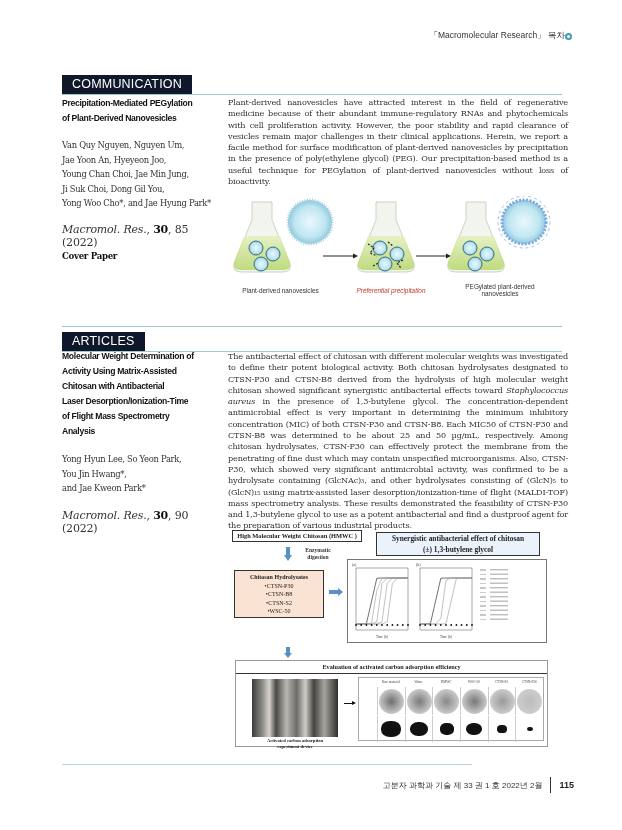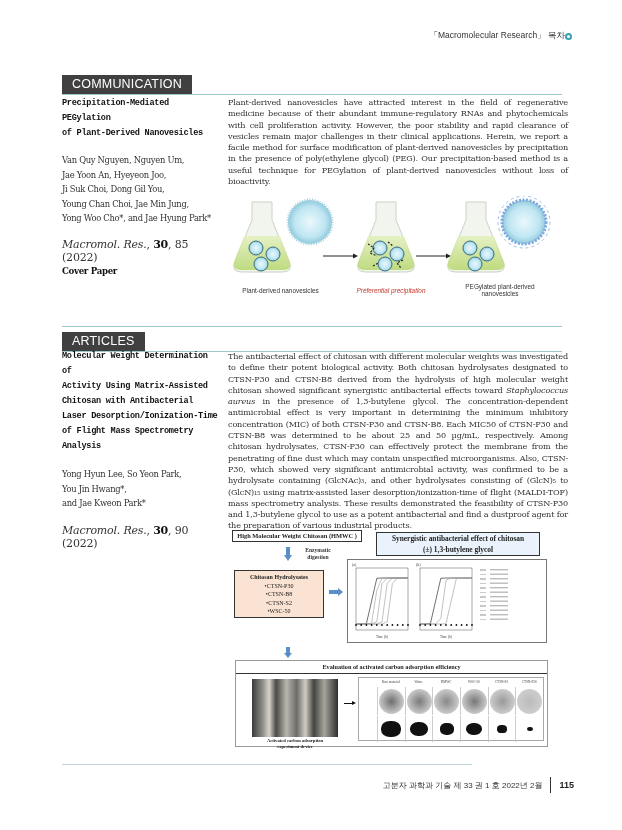--- a/index.html
+++ b/index.html
@@ -3,26 +3,26 @@
 <meta charset="utf-8">
 <style>
   * { box-sizing: border-box; margin: 0; padding: 0; }
   html, body { width: 622px; height: 830px; background: #ffffff; overflow: hidden; }
   body { position: relative; font-family: "DejaVu Serif", serif; color: #222; }
 
   .running-head { position: absolute; top: 30px; right: 50px; font-family: "Liberation Sans", sans-serif; font-size: 8.5px; color: #333; display: flex; align-items: center; }
   .running-head .dot { width: 7px; height: 7px; border-radius: 50%; border: 2px solid #3aa0b0; display: inline-block; }
 
   .section-bar { position: absolute; left: 62px; right: 60px; height: 20px; }
-  .section-bar .tab { position: absolute; left: 0; top: 0; height: 19px; background: #404040; color: #fff; font-family: "Liberation Sans", sans-serif; font-size: 12.5px; padding: 2px 10px 0 10px; letter-spacing: 0.2px; }
+  .section-bar .tab { position: absolute; left: 0; top: 0; height: 19px; background: #0f172a; color: #fff; font-family: "Liberation Sans", sans-serif; font-size: 12.5px; padding: 2px 10px 0 10px; letter-spacing: 0.2px; }
   .section-bar .rule { position: absolute; left: 0; right: 0; bottom: 0; height: 1px; background: #9cc8cc; }
   .section-bar .toprule { position: absolute; left: 0; right: 0; top: -6px; height: 1px; background: #9cc8cc; }
 
   .left-col { position: absolute; left: 62px; width: 160px; }
-  .art-title { font-family: Liberation Mono, monospace; font-weight: bold; font-size: 8.6px; line-height: 15px; color: #111; letter-spacing: -0.3px; }
+  .art-title { font-family: Liberation Sans, sans-serif; font-weight: bold; font-size: 8.6px; line-height: 15px; color: #111; letter-spacing: -0.3px; }
   .authors { font-size: 8.4px; line-height: 14.5px; color: #333; letter-spacing: -0.3px; }
   .citation { font-size: 11px; color: #333; letter-spacing: -0.2px; }
   .citation i { font-style: italic; }
   .citation b { font-weight: bold; color: #111; }
   .cover { font-weight: bold; font-size: 8.6px; color: #111; letter-spacing: -0.3px; }
 
   .abstract { position: absolute; left: 228px; width: 340px; font-size: 8.1px; line-height: 11.3px; color: #333; text-align: justify; letter-spacing: -0.15px; }
   .abstract i { font-style: italic; }
 
   .fig1 { position: absolute; left: 228px; top: 196px; width: 345px; height: 108px; }
@@ -52,22 +52,22 @@
 </div>
 
 <div class="left-col" style="top:96px;">
   <div class="art-title">
     <div>Precipitation-Mediated PEGylation</div>
     <div>of Plant-Derived Nanovesicles</div>
   </div>
   <div class="authors" style="margin-top:12px;">
     <div>Van Quy Nguyen, Nguyen Um,</div>
     <div>Jae Yoon An, Hyeyeon Joo,</div>
+    <div>Young Chan Choi, Jae Min Jung,</div>
     <div>Ji Suk Choi, Dong Gil You,</div>
-    <div>Young Chan Choi, Jae Min Jung,</div>
     <div>Yong Woo Cho*, and Jae Hyung Park*</div>
   </div>
   <div class="citation" style="margin-top:12px;">
     <i>Macromol. Res.</i>,
     <b>30</b><span>, 85 (2022)</span>
   </div>
   <div class="cover" style="margin-top:2px;">Cover Paper</div>
 </div>
 
 <div class="abstract" style="top:97px;">Plant-derived nanovesicles have attracted interest in the field of regenerative medicine because of their abundant immune-regulatory RNAs and phytochemicals with cell proliferation activity. However, the poor stability and rapid clearance of vesicles remain major challenges in their clinical applications. Herein, we report a facile method for surface modification of plant-derived nanovesicles by precipitation in the presence of poly(ethylene glycol) (PEG). Our precipitation-based method is a useful technique for PEGylation of plant-derived nanovesicles without loss of bioactivity.</div>

